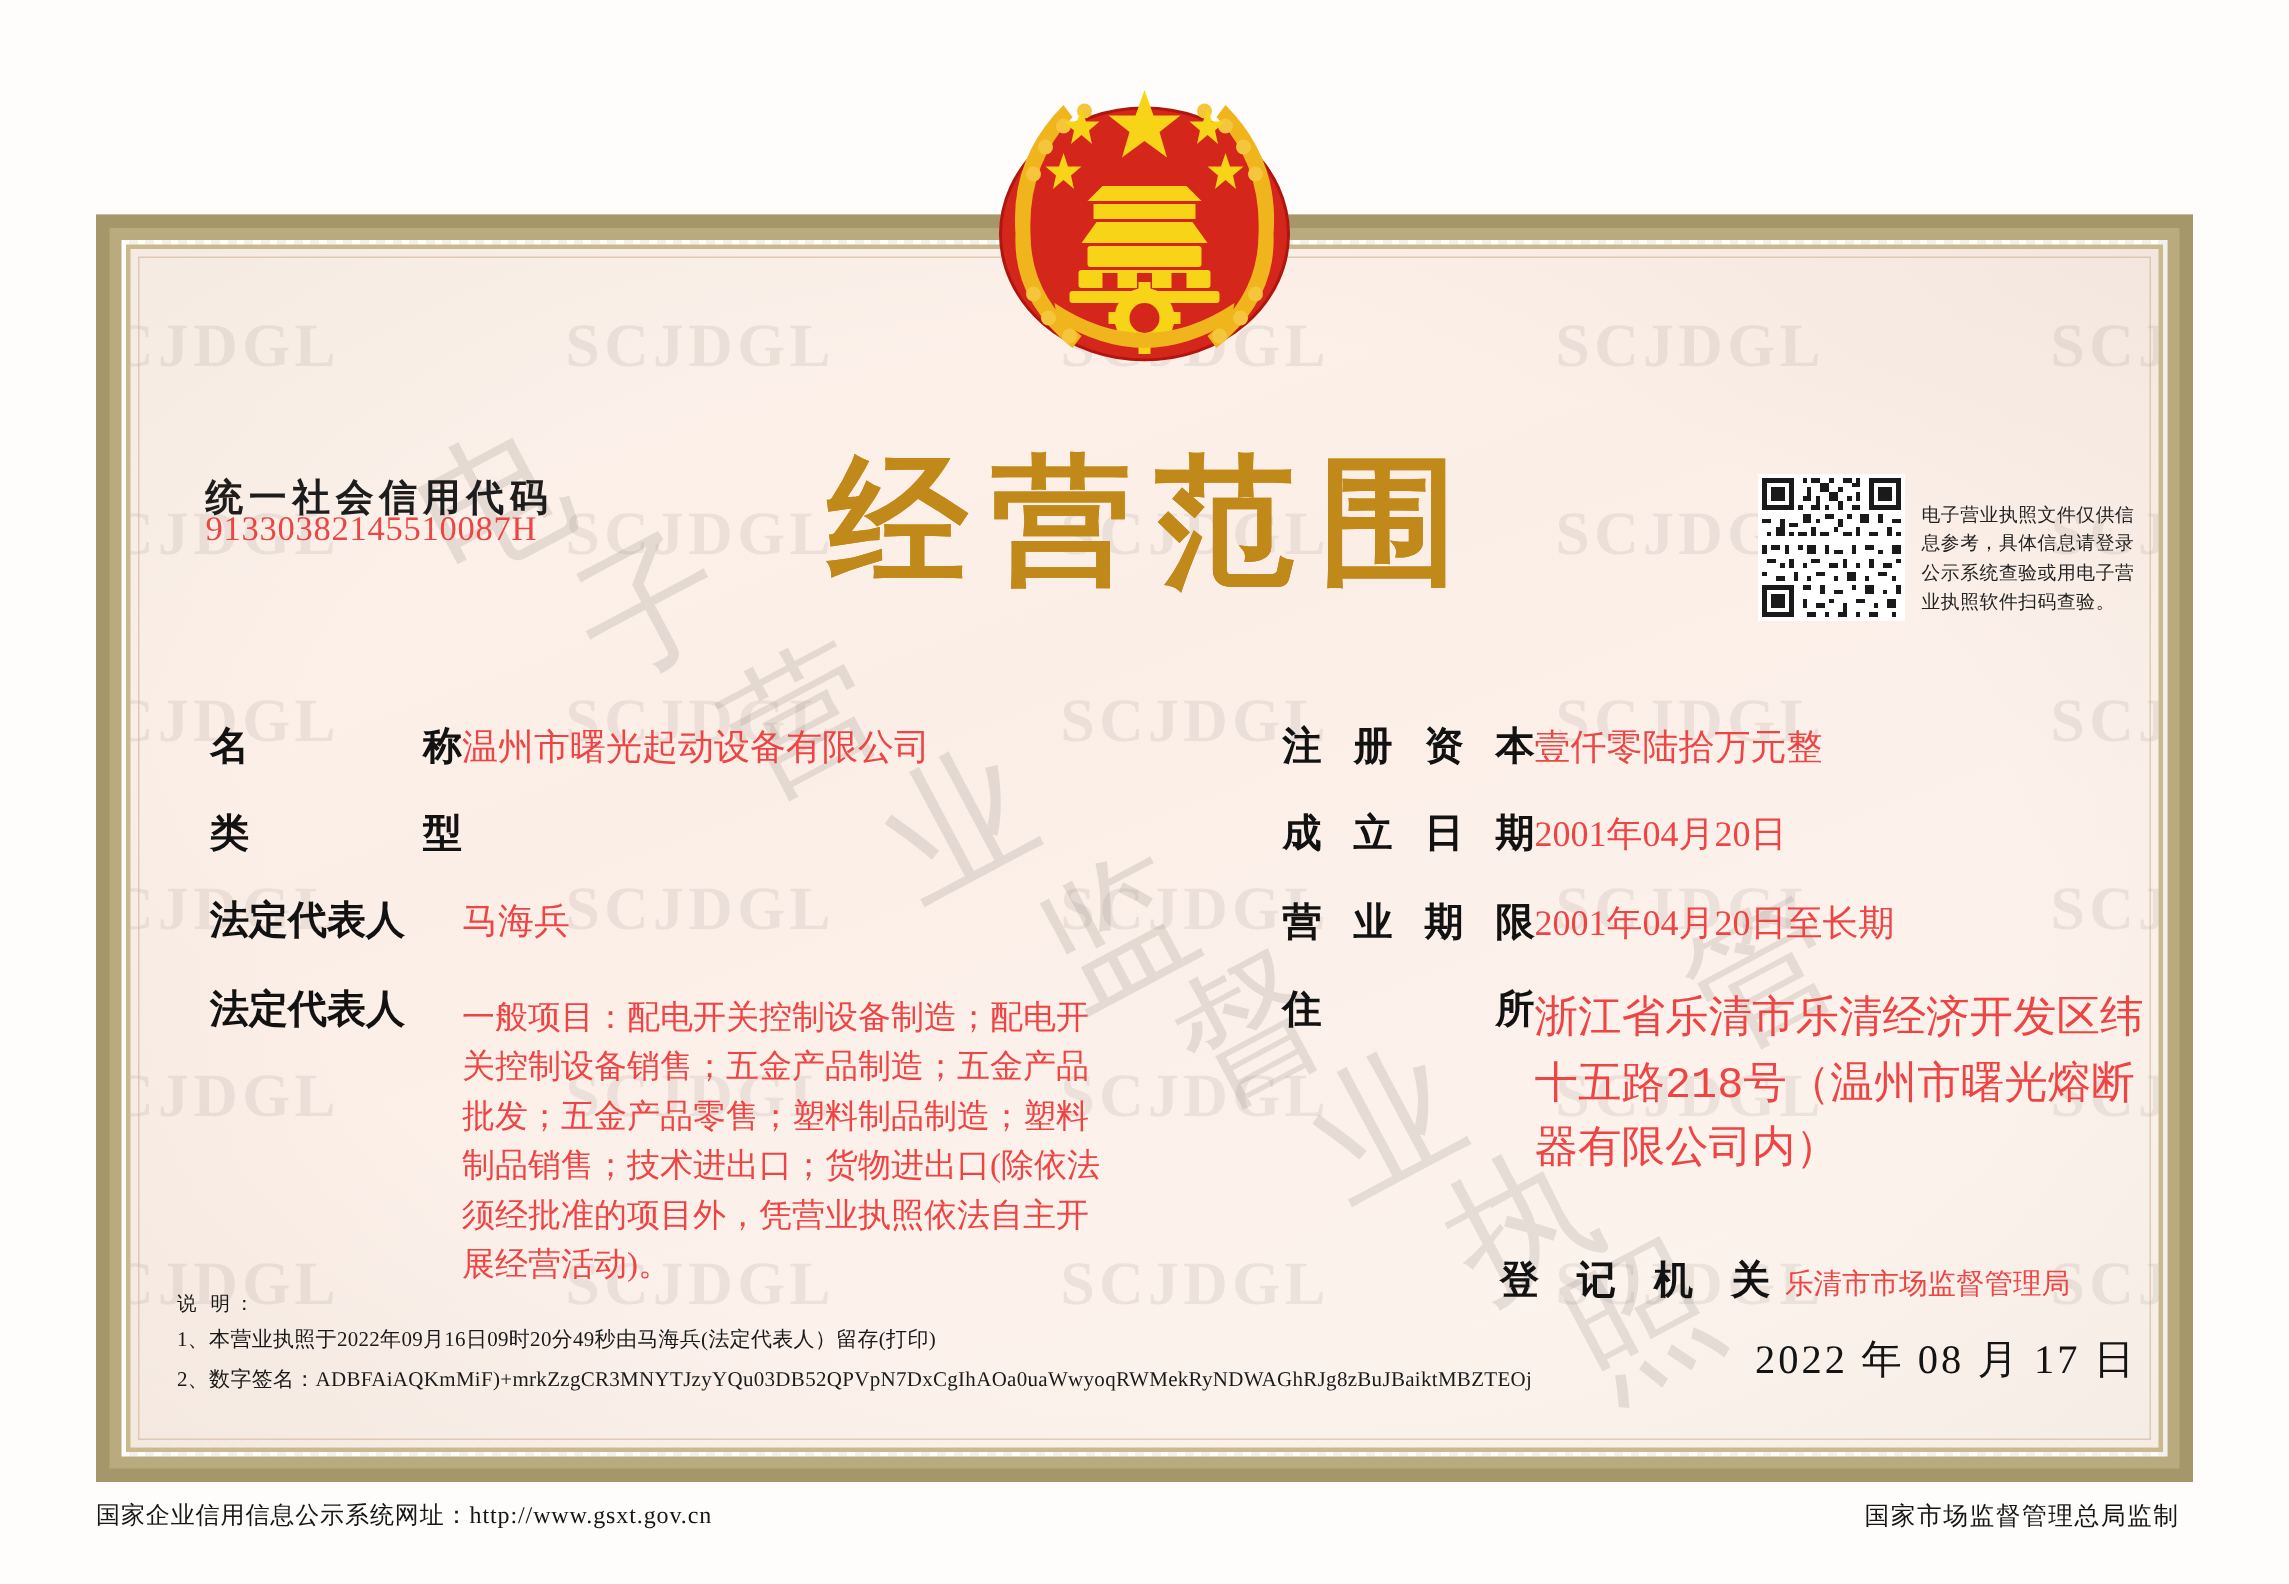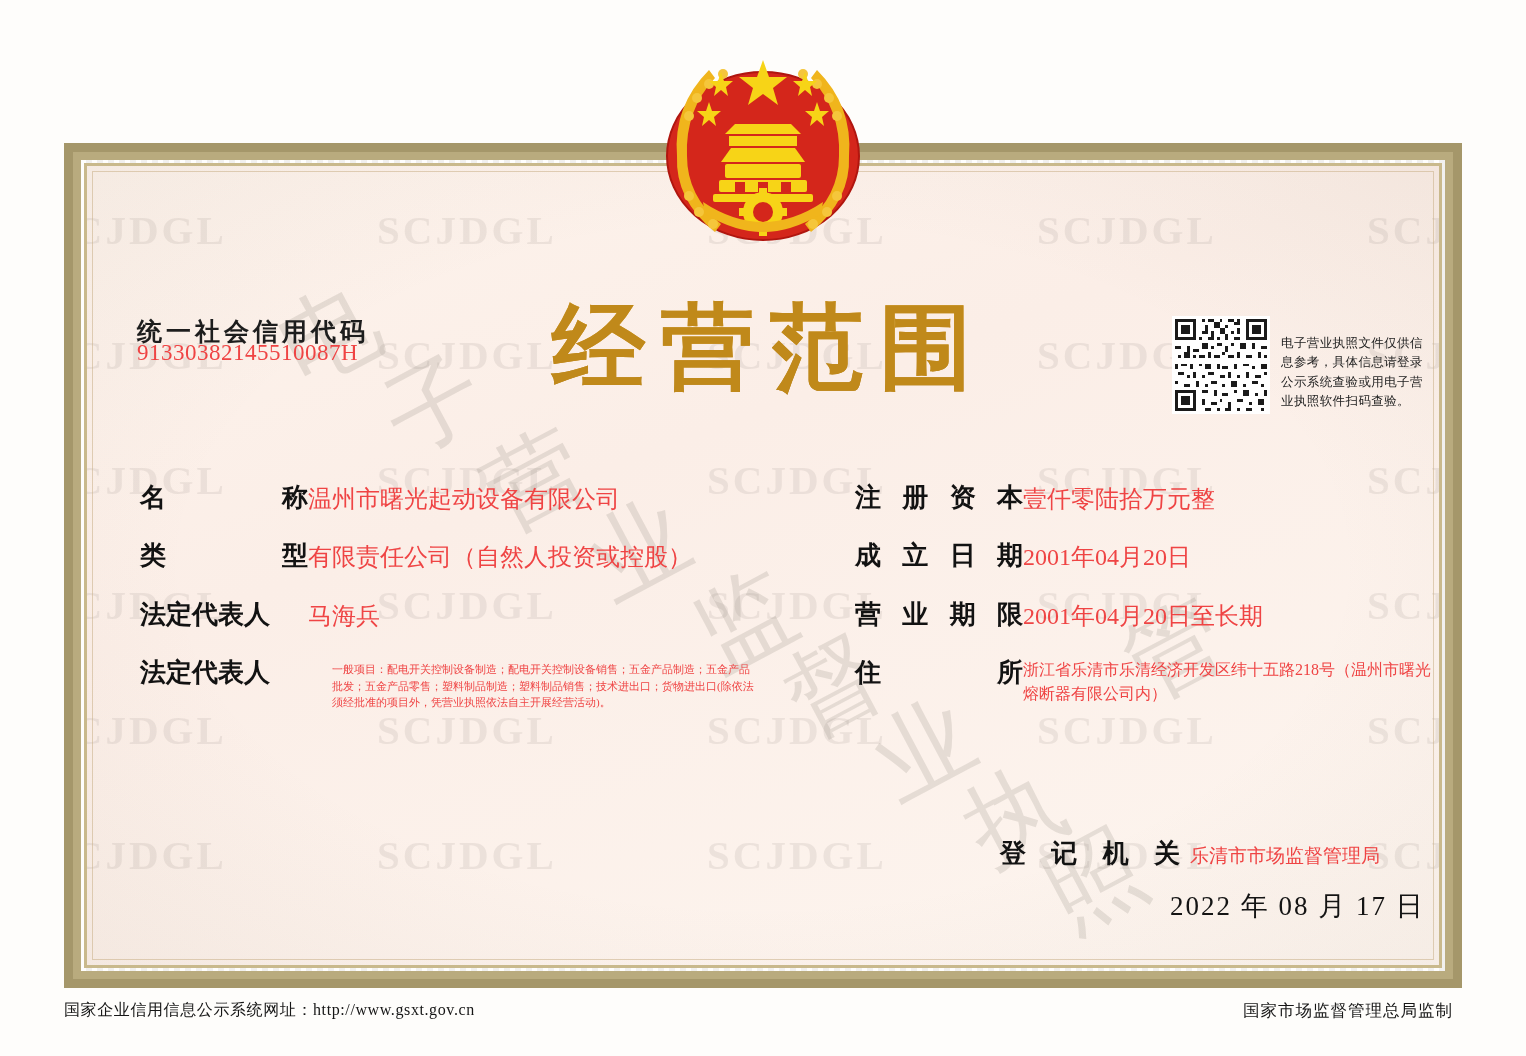--- a/index.html
+++ b/index.html
@@ -211,30 +211,30 @@
     font-size: 23px;
     color: #ef4444;
     line-height: 1.35;
     font-family: "Liberation Serif", serif;
     padding-top: 3px;
   }
   .value.big {
     font-size: 24px;
   }
   .value.scope {
-    font-size: 11px;
+    font-size: 22px;
     line-height: 1.5;
     width: 430px;
     padding-top: 6px;
-    margin-left: 24px;
   }
   .value.addr {
-    font-size: 16px;
+    font-size: 29px;
     line-height: 1.5;
     width: 420px;
+    font-family: Liberation Mono, monospace;
   }
 
   
   .registry {
     position: absolute;
     left: 1000px;
     top: 836px;
     z-index: 5;
     display: flex;
     align-items: baseline;
@@ -564,21 +564,20 @@
           <span>名</span>
           <span>称</span>
         </div>
         <div class="value big">温州市曙光起动设备有限公司</div>
       </div>
       <div class="row">
         <div class="label w4">
           <span>类</span>
           <span>型</span>
         </div>
-        <div class="value big">有限责任公司（自然人投资或控股）</div>
       </div>
       <div class="row">
         <div class="label w4">
           <span>法定代表人</span>
         </div>
         <div class="value big">马海兵</div>
       </div>
       <div class="row">
         <div class="label w4">
           <span>法定代表人</span>
@@ -628,17 +627,22 @@
     <div class="label" id="registry-label">
         <span>登</span>
         <span>记</span>
         <span>机</span>
         <span>关</span>
       </div>
     <div class="value">乐清市市场监督管理局</div>
   </div>
   <div class="issue-date">2022 年  08 月 17 日</div>
 
+  <div class="notes">
+    <div class="notes-title">说 明：</div>
+    <div class="notes-line">1、本营业执照于2022年09月16日09时20分49秒由马海兵(法定代表人）留存(打印)</div>
+    <div class="notes-line">2、数字签名：ADBFAiAQKmMiF)+mrkZzgCR3MNYTJzyYQu03DB52QPVpN7DxCgIhAOa0uaWwyoqRWMekRyNDWAGhRJg8zBuJBaiktMBZTEOj</div>
+  </div>
 
   <div class="footer-left">国家企业信用信息公示系统网址：http://www.gsxt.gov.cn</div>
   <div class="footer-right">国家市场监督管理总局监制</div>
 
 </div>
 
 </body></html>

